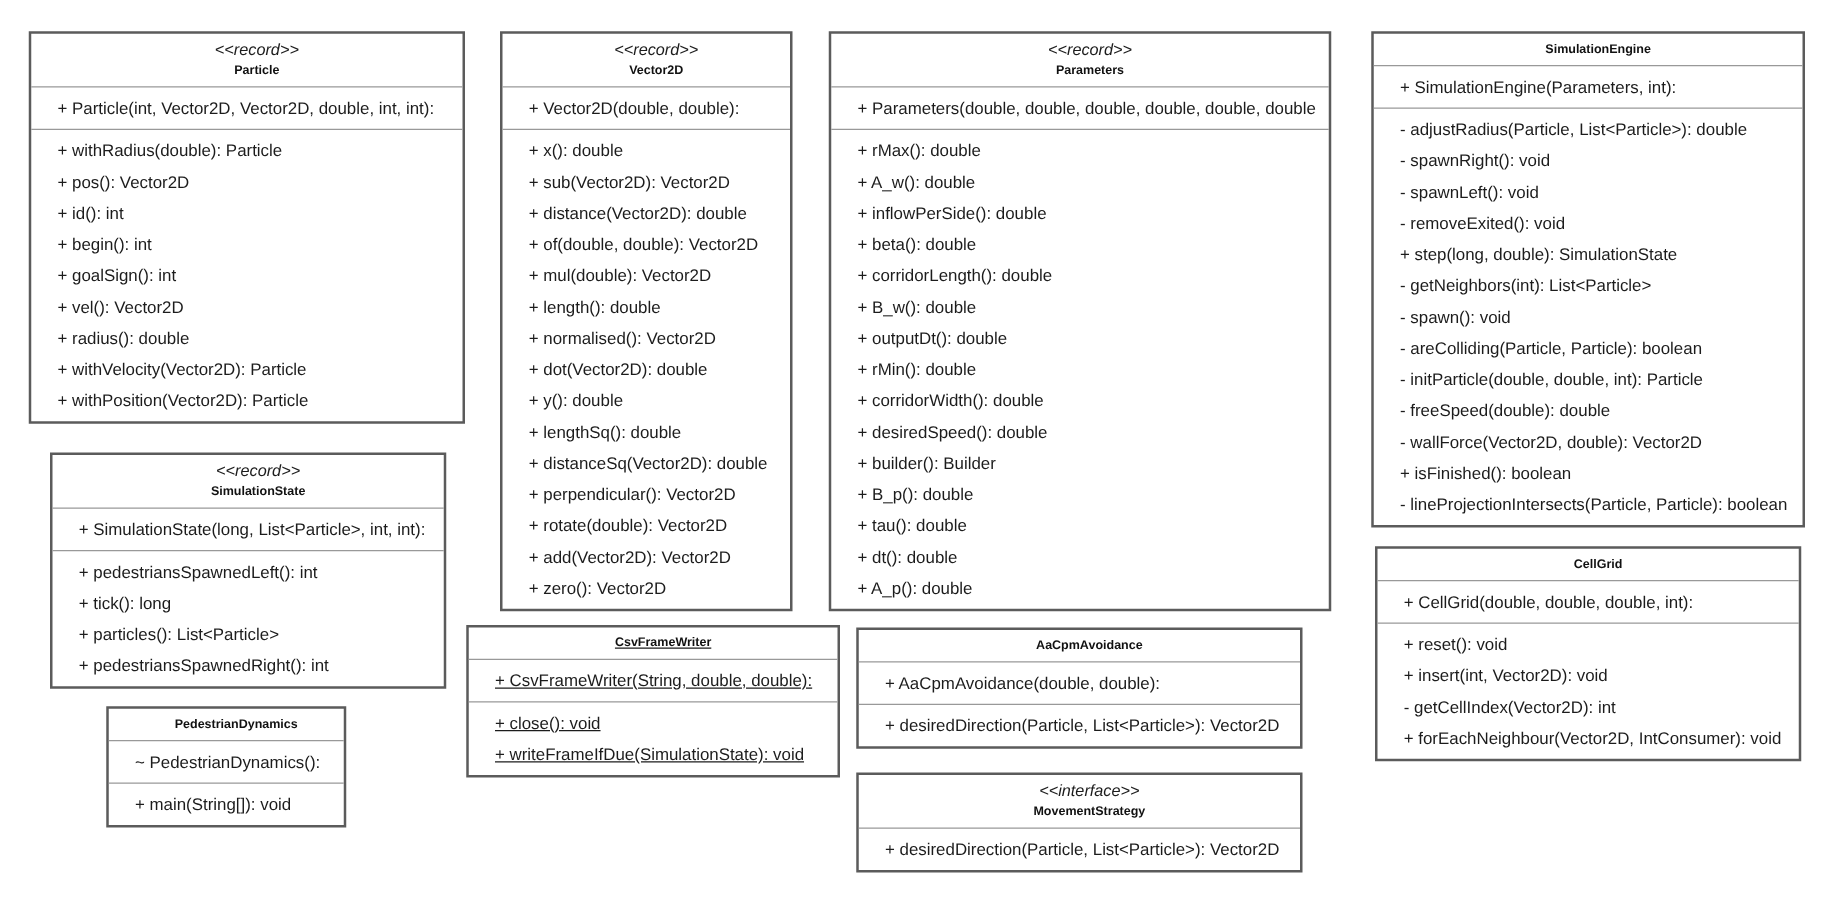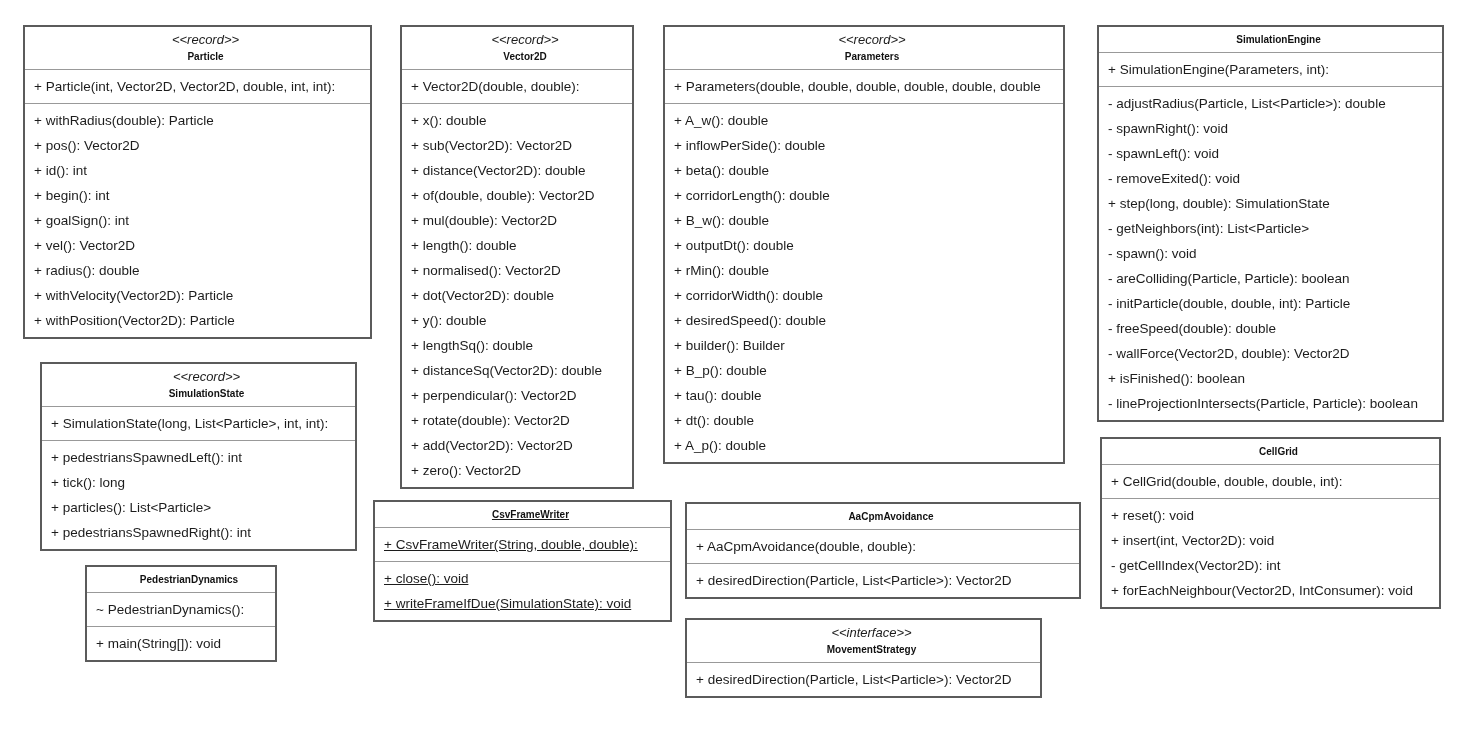--- a/index.html
+++ b/index.html
@@ -30,21 +30,21 @@
   }
   .stereotype:empty { display: none; }
   .class-name {
     font-weight: bold;
     font-size: 10px;
     line-height: 18px;
     color: #111111;
   }
   .compartment {
     border-top: 1px solid #999999;
-    padding: 4px 4px;
+    padding: 4px 16px;
     overflow: hidden;
   }
   .member-row {
     font-size: 13.5px;
     line-height: 25px;
     padding: 0 5px;
     white-space: nowrap;
     color: #1c1c1c;
   }
 </style>
@@ -144,38 +144,39 @@
 
   <div class="uml-class" style="left:663px; top:25px; width:402px;">
     <div class="title-compartment">
       <div class="stereotype">&lt;&lt;record&gt;&gt;</div>
       <div class="class-name">Parameters</div>
     </div>
     <div class="compartment">
         <div class="member-row">+ Parameters(double, double, double, double, double, double</div>
       </div>
     <div class="compartment">
+        <div class="member-row">+ rMax(): double</div>
         <div class="member-row">+ A_w(): double</div>
         <div class="member-row">+ inflowPerSide(): double</div>
         <div class="member-row">+ beta(): double</div>
         <div class="member-row">+ corridorLength(): double</div>
         <div class="member-row">+ B_w(): double</div>
         <div class="member-row">+ outputDt(): double</div>
         <div class="member-row">+ rMin(): double</div>
         <div class="member-row">+ corridorWidth(): double</div>
         <div class="member-row">+ desiredSpeed(): double</div>
         <div class="member-row">+ builder(): Builder</div>
         <div class="member-row">+ B_p(): double</div>
         <div class="member-row">+ tau(): double</div>
         <div class="member-row">+ dt(): double</div>
         <div class="member-row">+ A_p(): double</div>
       </div>
   </div>
 
-  <div class="uml-class" style="left:685px; top:502px; width:396px;">
+  <div class="uml-class" style="left:685px; top:502px; width:357px;">
     <div class="title-compartment">
       <div class="class-name">AaCpmAvoidance</div>
     </div>
     <div class="compartment">
         <div class="member-row">+ AaCpmAvoidance(double, double):</div>
       </div>
     <div class="compartment">
         <div class="member-row">+ desiredDirection(Particle, List&lt;Particle&gt;): Vector2D</div>
       </div>
   </div>

